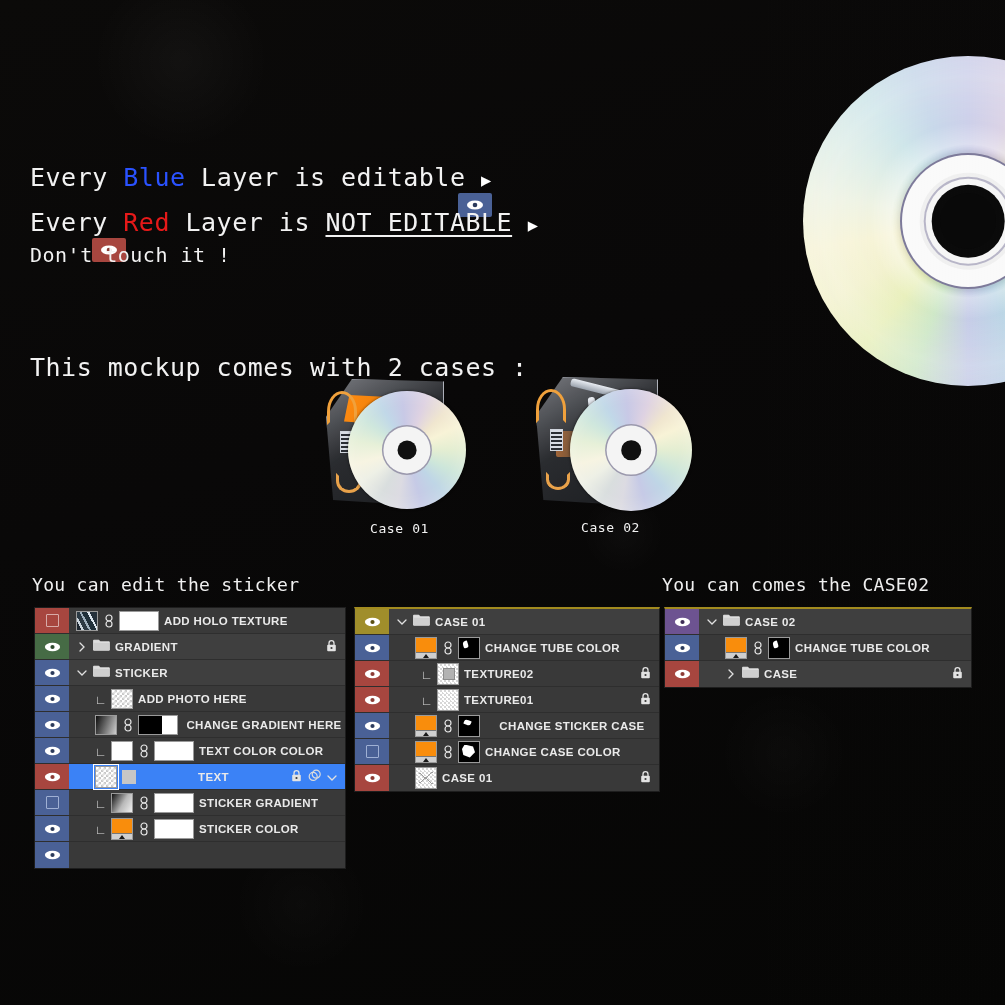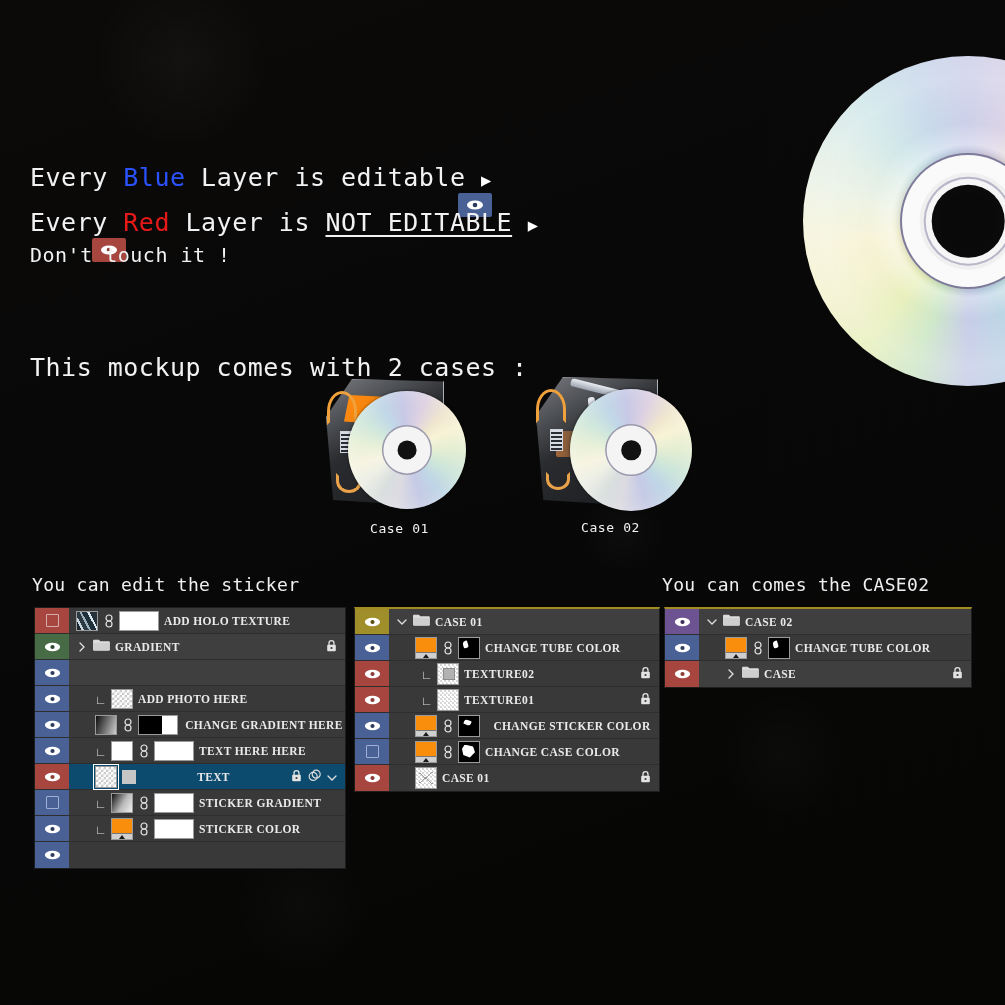--- a/index.html
+++ b/index.html
@@ -177,21 +177,21 @@
     border:1px solid #1e1e1e;
   }
   .lpanel.topaccent { border-top: 2px solid #a28b1f; }
   .lrow {
     display:flex; align-items:center;
     height:26px;
     border-bottom:1px solid #2e2e2e;
     position:relative;
   }
   .lrow:last-child { border-bottom:none; }
-  .lrow.selected { background:#0c4a6e; }
+  .lrow.selected { background:#3b82f6; }
   .lrow.group { background:#3f3f3f; }
 
   .vis {
     width:34px; height:100%;
     display:flex; align-items:center; justify-content:center;
     flex:0 0 34px;
   }
   .vis.blue   { background:#4a6196; }
   .vis.red    { background:#a7463f; }
   .vis.green  { background:#466b45; }
@@ -307,21 +307,21 @@
     flex:0 0 auto; width:11px; height:14px;
     display:flex; align-items:center; justify-content:center;
   }
   .clipmark {
     flex:0 0 auto; width:11px; height:14px;
     display:flex; align-items:flex-end; justify-content:center;
     color:#dcdcdc; font-size:12px; line-height:1;
   }
   .lname {
     flex:1 1 auto; color:#eaeaea;
-    font-family:Liberation Serif, serif;
+    font-family:Liberation Sans, sans-serif;
     font-size:11.5px; font-weight:700; letter-spacing:.35px;
     white-space:nowrap; overflow:hidden; text-overflow:ellipsis;
   }
   .lname.underlined { text-decoration:underline; text-underline-offset:2px;text-align:center; }
   .rowicons {
     flex:0 0 auto; display:flex; align-items:center; gap:6px;
     padding-right:8px;
   }
 </style>
 </head>
@@ -430,20 +430,32 @@
           </span>
         </div>
       </div>
       <div class="lrow group">
         <div class="vis blue">
           <svg width="17" height="10" viewBox="0 0 17 10">
             <ellipse cx="8.5" cy="5" rx="7.6" ry="4.2" fill="#ffffff"></ellipse>
             <circle cx="8.5" cy="5" r="2.1" fill="#2c3b5c"></circle>
           </svg>
         </div>
+        <div class="rowbody">
+          <span class="chev">
+            <svg width="10" height="8" viewBox="0 0 10 8">
+              <path d="M1 2 L5 6 L9 2" fill="none" stroke="#e0e0e0" stroke-width="1.3" stroke-linecap="round"></path>
+            </svg>
+          </span>
+          <span class="folder"><svg width="17" height="14" viewBox="0 0 17 14">
+              <path d="M0.6 2.2h5.3l1.5 1.6h8.9v8.4H0.6z" fill="#dddddd" stroke="#f2f2f2" stroke-width="0.8"></path>
+              <path d="M0.6 4.8h15.7v7.4H0.6z" fill="#cfcfcf"></path>
+            </svg></span>
+          <span class="lname">STICKER</span>
+        </div>
       </div>
       <div class="lrow">
         <div class="vis blue">
           <svg width="17" height="10" viewBox="0 0 17 10">
             <ellipse cx="8.5" cy="5" rx="7.6" ry="4.2" fill="#ffffff"></ellipse>
             <circle cx="8.5" cy="5" r="2.1" fill="#2c3b5c"></circle>
           </svg>
         </div>
         <div class="rowbody">
           <span class="indent i1"></span>
@@ -483,21 +495,21 @@
           <span class="indent i1"></span>
           <span class="clipmark">∟</span>
           <span class="thumb mask-white"></span>
           <span class="link">
             <svg width="10" height="14" viewBox="0 0 10 14">
               <rect x="2" y="1" width="6" height="6" rx="3" fill="none" stroke="#e4e4e4" stroke-width="1.2"></rect>
               <rect x="2" y="7" width="6" height="6" rx="3" fill="none" stroke="#e4e4e4" stroke-width="1.2"></rect>
             </svg>
           </span>
           <span class="thumb wide mask-white"></span>
-          <span class="lname">TEXT HERE HERE</span>
+          <span class="lname">TEXT COLOR COLOR</span>
         </div>
       </div>
       <div class="lrow selected">
         <div class="vis red">
           <svg width="17" height="10" viewBox="0 0 17 10">
             <ellipse cx="8.5" cy="5" rx="7.6" ry="4.2" fill="#ffffff"></ellipse>
             <circle cx="8.5" cy="5" r="2.1" fill="#8d3b35"></circle>
           </svg>
         </div>
         <div class="rowbody">
@@ -662,21 +674,21 @@
         <div class="rowbody">
           <span class="indent i1"></span>
           <span class="thumb orange thumb-sq"></span>
           <span class="link">
             <svg width="10" height="14" viewBox="0 0 10 14">
               <rect x="2" y="1" width="6" height="6" rx="3" fill="none" stroke="#e4e4e4" stroke-width="1.2"></rect>
               <rect x="2" y="7" width="6" height="6" rx="3" fill="none" stroke="#e4e4e4" stroke-width="1.2"></rect>
             </svg>
           </span>
           <span class="thumb thumb-sq masksq masksq2"></span>
-          <span class="lname underlined">CHANGE STICKER COLOR</span>
+          <span class="lname underlined">CHANGE STICKER CASE</span>
         </div>
       </div>
       <div class="lrow">
         <div class="vis blue">
           <span class="off"></span>
         </div>
         <div class="rowbody">
           <span class="indent i1"></span>
           <span class="thumb orange thumb-sq"></span>
           <span class="link">

